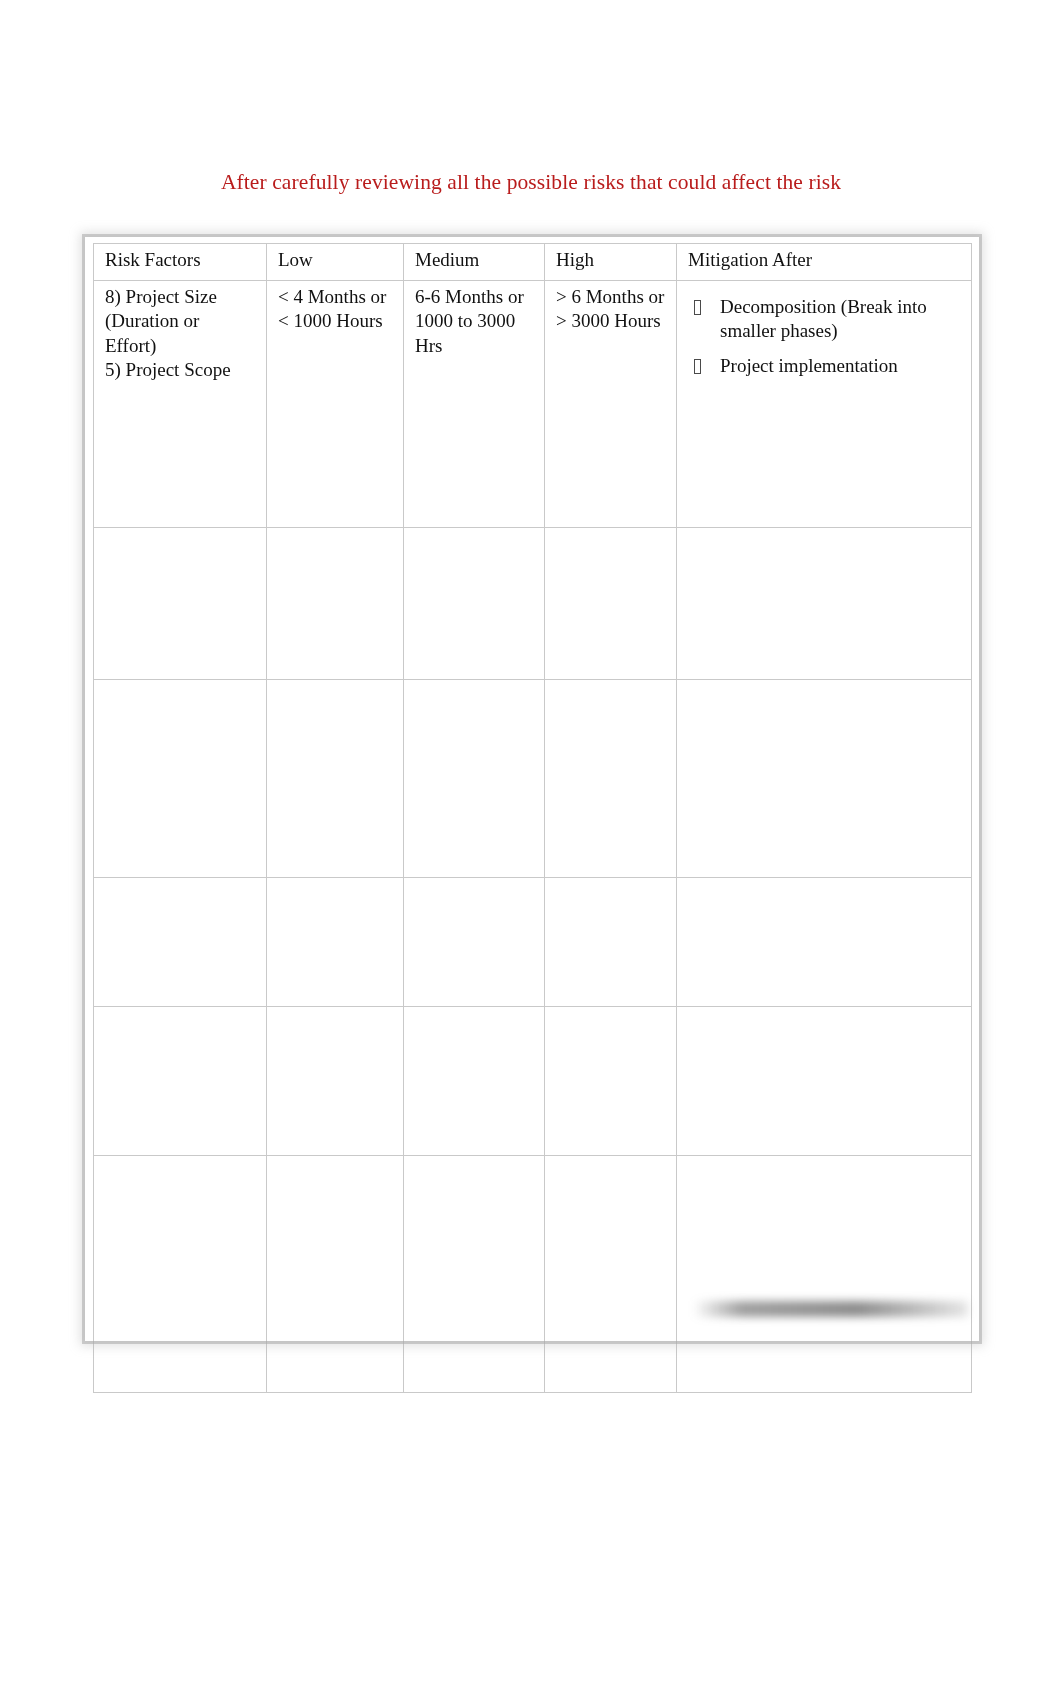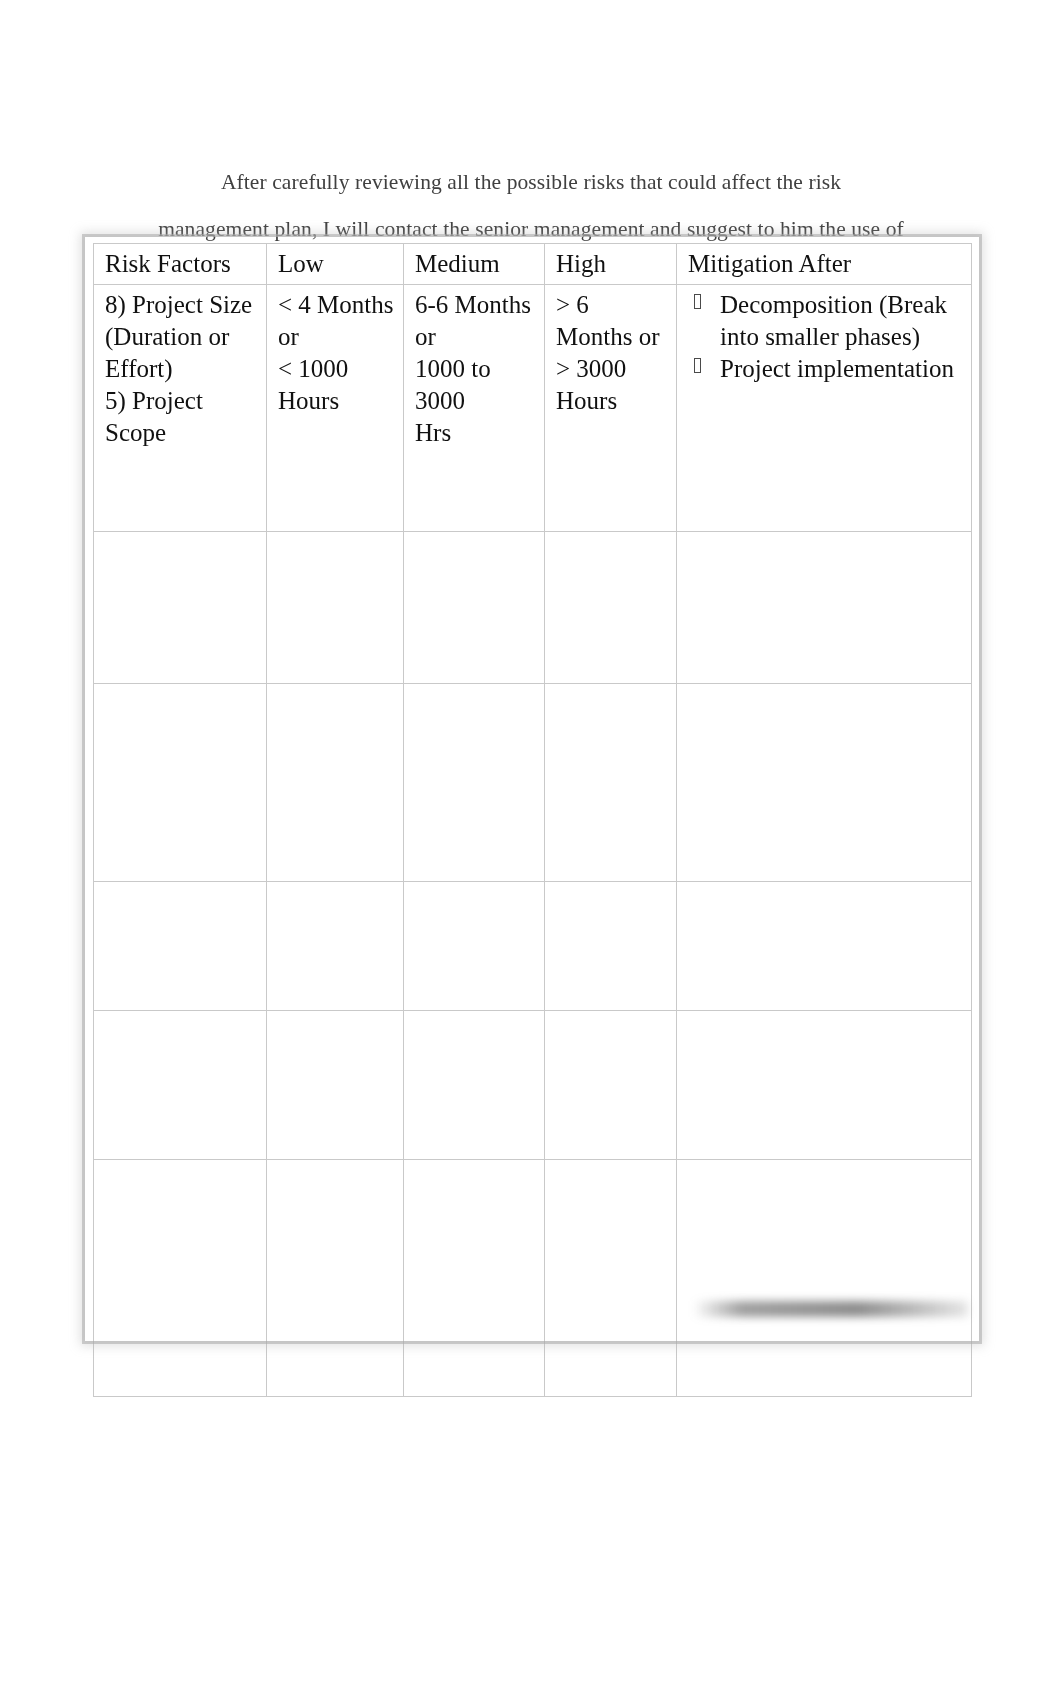--- a/index.html
+++ b/index.html
@@ -27,21 +27,21 @@
 
   
   .intro {
     position: absolute;
     left: 0;
     right: 0;
     text-align: center;
     font-size: 21.5px;
     line-height: 1.0;
     letter-spacing: 0.1px;
-    color: #404040;
+    color: #b91c1c;
   }
   .intro-line-1 { top: 172px; }
   .intro-line-2 { top: 219px; }
 
   
   .table-wrap {
     position: absolute;
     left: 93px;
     top: 243px;
     width: 878px;
@@ -50,21 +50,21 @@
 
   
   .risk-table {
     position: absolute;
     left: 0;
     top: 0;
     width: 878px;
     border-collapse: collapse;
     table-layout: fixed;
     background: #ffffff;
-    font-size: 25px;
+    font-size: 19px;
     line-height: 1.28;
   }
   .risk-table td {
     border: 1px solid #c9c9c9;
     vertical-align: top;
     padding: 4px 7px 4px 11px;
     background: #ffffff;
     color: #111111;
   }
   
@@ -85,21 +85,21 @@
 
   
   .mit-list {
     margin: 0;
     padding: 0;
     list-style: none;
   }
   .mit-list li {
     position: relative;
     padding-left: 32px;
-    margin: 0 0 0 0;
+    margin: 10px 0 0 0;
   }
   .mit-bullet {
     position: absolute;
     left: 6px;
     top: 5px;
     width: 7px;
     height: 15px;
     border: 1.4px solid #4a4a4a;
     box-sizing: border-box;
   }
@@ -168,21 +168,20 @@
     filter: blur(4px);
     pointer-events: none;
   }
 </style>
 </head>
 <body>
 
 <div class="page">
 
   <div class="intro intro-line-1">After carefully reviewing all the possible risks that could affect the risk</div>
-  <div class="intro intro-line-2">management plan, I will contact the senior management and suggest to him the use of</div>
 
   <div class="table-wrap">
 
     <table class="risk-table" id="tbl-base">
       <colgroup>
         <col class="col-factor">
           <col class="col-low">
           <col class="col-medium">
         <col class="col-high">
           <col class="col-mitig">

